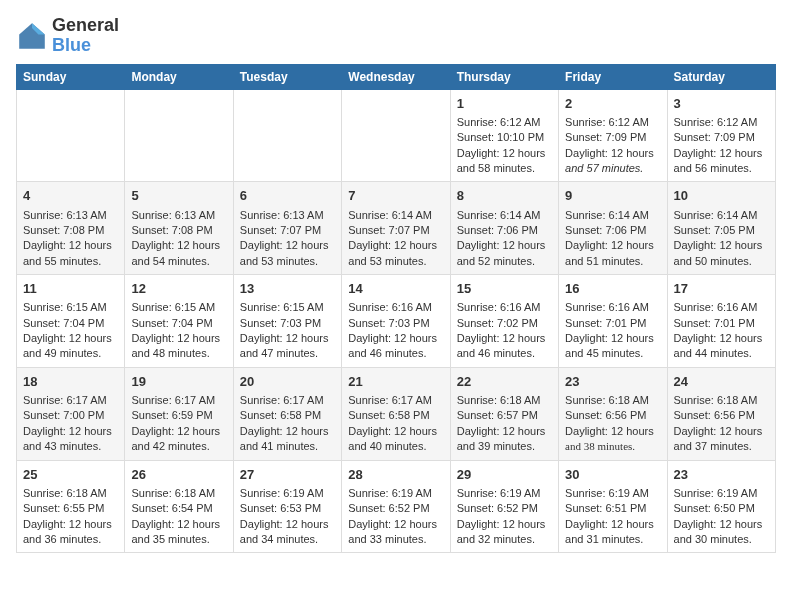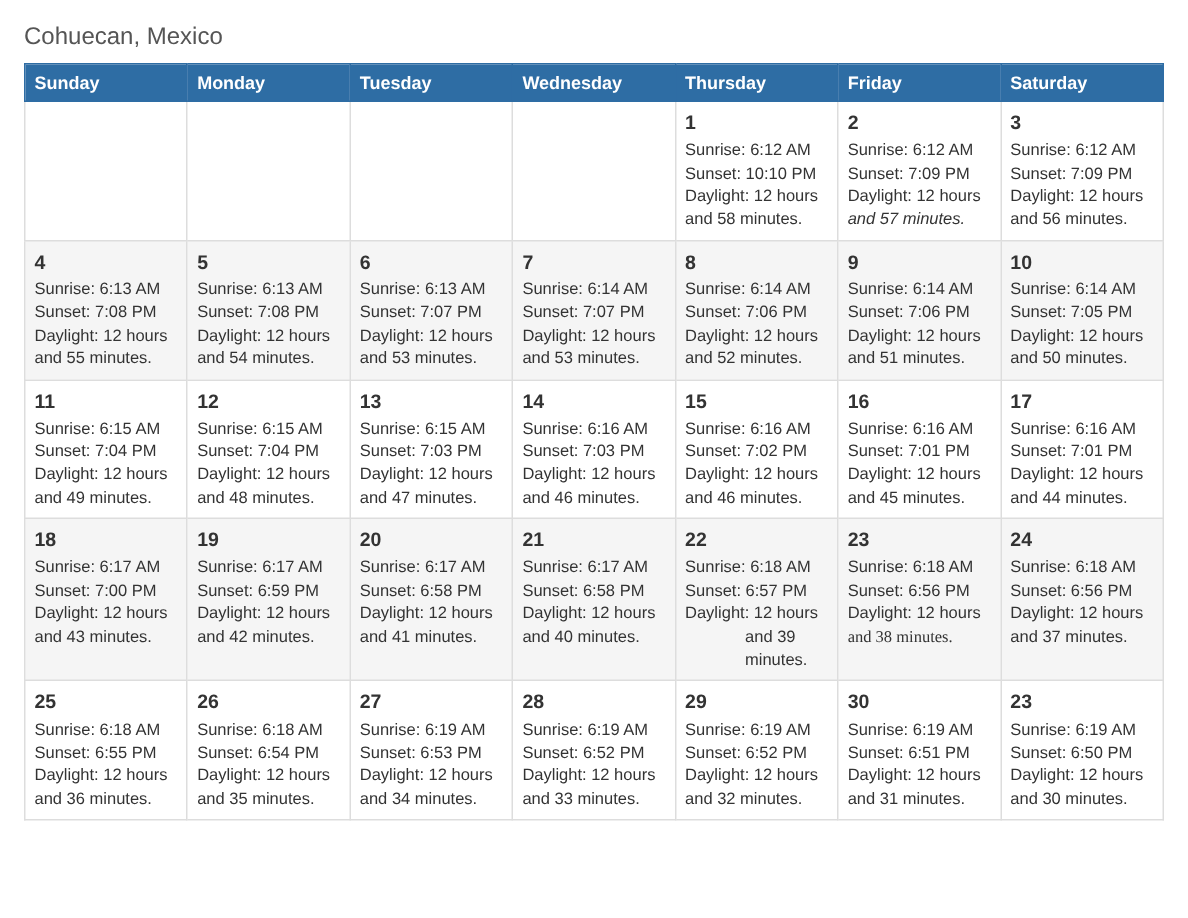--- a/index.html
+++ b/index.html
@@ -87,22 +87,31 @@
       background: #fff;
     }
     tbody tr:nth-child(even) td.empty {
       background: #f5f5f5;
     }
   </style>
 </head>
 <body>
 
 <div class="header">
+  <div class="logo">
+    <svg class="logo-icon" viewBox="0 0 40 40" width="40" height="40">
+      <polygon points="20,4 36,18 36,36 20,36 4,36 4,18" fill="#2e6da4" opacity="0.85"></polygon>
+      <polygon points="20,4 36,18 28,18 20,10" fill="#5aade0"></polygon>
+    </svg>
+    <div class="logo-text">
+      <div>General</div>
+      <div><span>Blue</span></div>
+    </div>
+  </div>
   <div class="title-block">
-    <h2>Cohuecan, Mexico</h2>
   </div>
 </div>
 
 <table>
   <thead>
     <tr>
     <th>Sunday</th>
         <th>Monday</th>
         <th>Tuesday</th>
         <th>Wednesday</th>
@@ -268,21 +277,21 @@
           <span style="display: block;">Sunrise: 6:17 AM</span>
           <span style="display: block;">Sunset: 6:58 PM</span>
           <span style="display: block;">Daylight: 12 hours</span>
           <span style="display: block;">and 40 minutes.</span>
         </td>
         <td>
           <span class="day-number">22</span>
           <span style="display: block;">Sunrise: 6:18 AM</span>
           <span style="display: block;">Sunset: 6:57 PM</span>
           <span style="display: block;">Daylight: 12 hours</span>
-          <span style="display: block; margin-left: 40px;">and 39 minutes.</span>
+          <span style="display: block;">and 39 minutes.</span>
         </td>
         <td>
           <span class="day-number">23</span>
           <span style="display: block;">Sunrise: 6:18 AM</span>
           <span style="display: block;">Sunset: 6:56 PM</span>
           <span style="display: block;">Daylight: 12 hours</span>
           <span style="display: block; font-family: Liberation Serif, serif;">and 38 minutes.</span>
         </td>
         <td>
           <span class="day-number">24</span>

